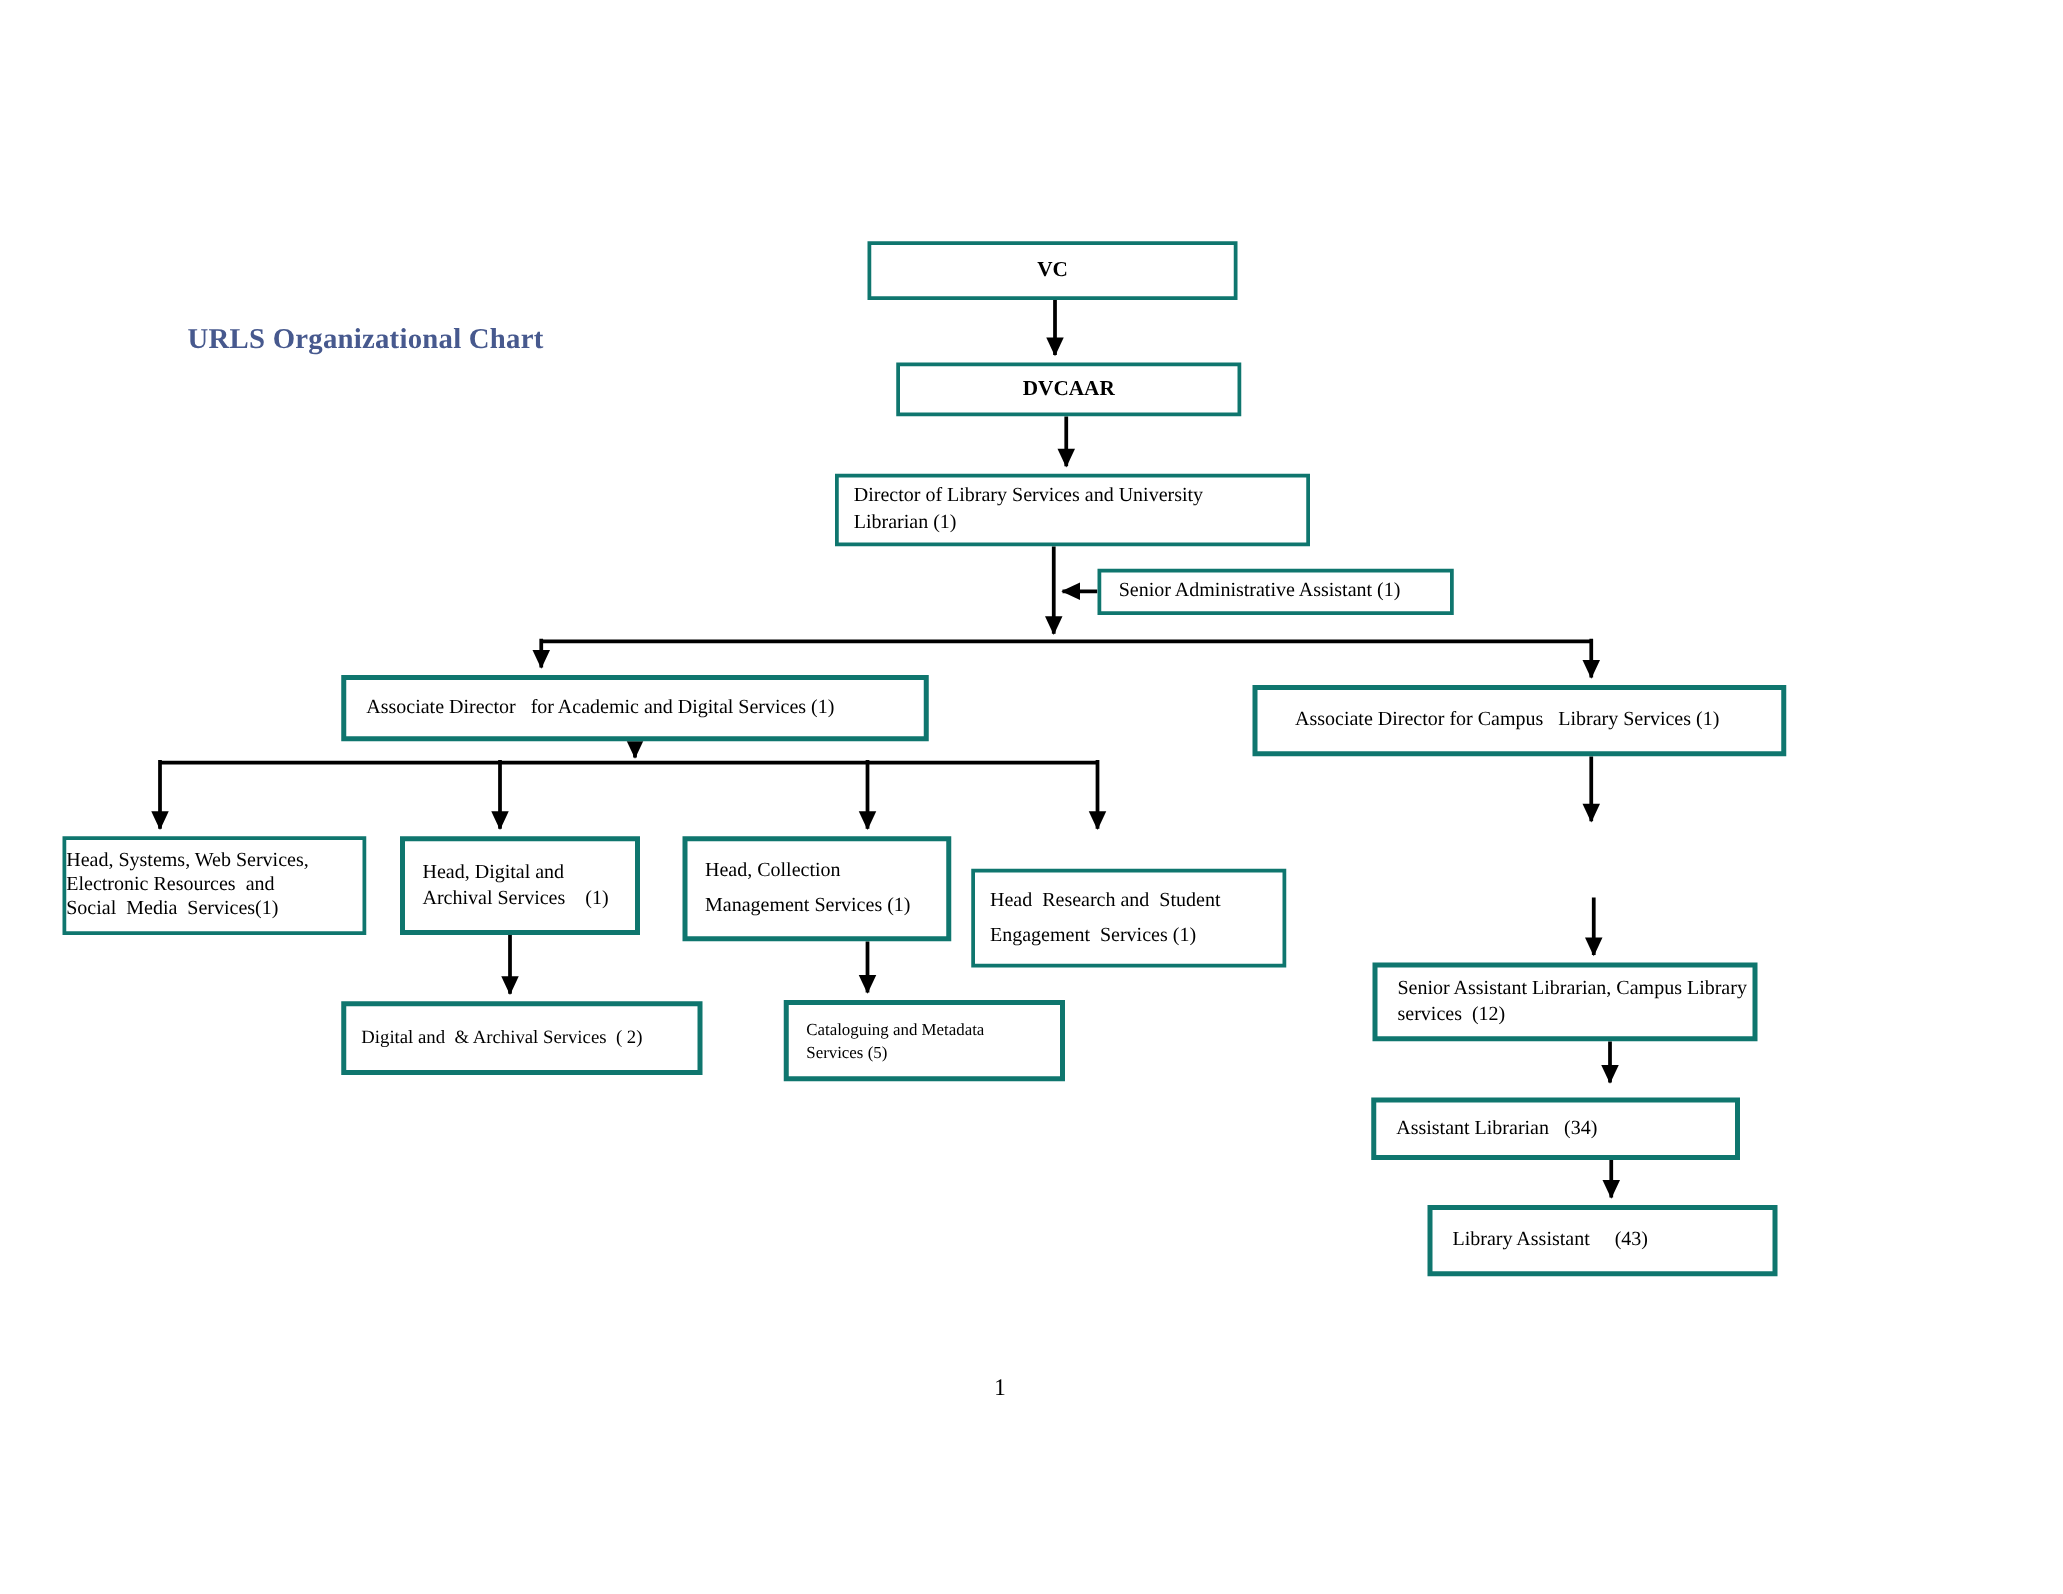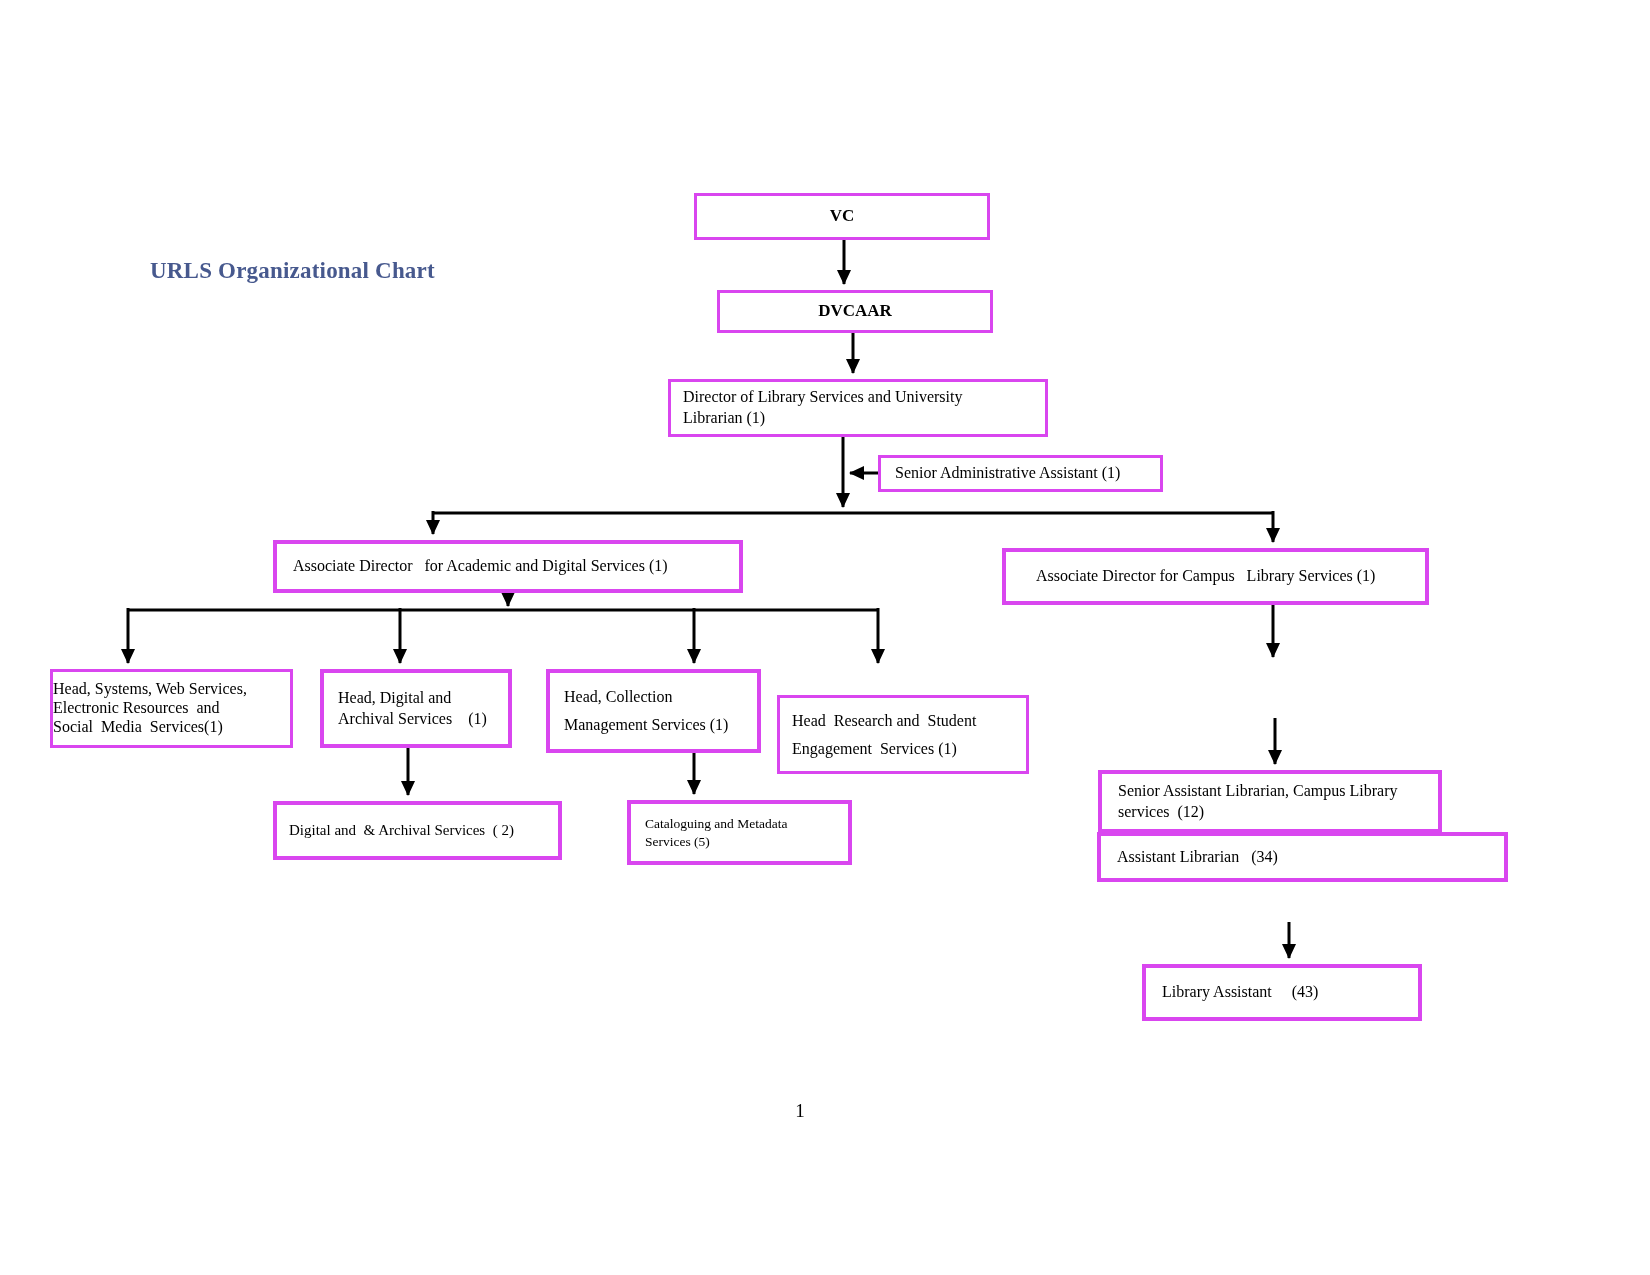--- a/index.html
+++ b/index.html
@@ -15,21 +15,21 @@
     position:absolute;left:150px;top:258px;
     font-size:23px;font-weight:bold;
     letter-spacing:0.2px;
   }
   .page-number{
     position:absolute;left:760px;top:1100px;width:80px;
     text-align:center;font-size:19px;
   }
   .node{
     position:absolute;
-    border:4px solid #d946ef;
+    border:4px solid #0f766e;
     background:#ffffff;
     display:flex;align-items:center;
     font-size:16px;line-height:1.3;
     white-space:pre-wrap;
     box-sizing:border-box;
     text-align:left;
   }
   .thin{border-width:3px;}
   .center{justify-content:center;text-align:center;}
   .bold{font-weight:bold;font-size:17px;}
@@ -98,20 +98,20 @@
 
   <div class="node thin lh-wide" style="left:777px;top:695px;width:252px;height:79px;padding:0 4px 0 12px;">Head  Research and  Student
 Engagement  Services (1)</div>
 
 
   <div class="node" style="left:273px;top:801px;width:289px;height:59px;padding:0 0 0 12px;font-size:15px;">Digital and  &amp; Archival Services  ( 2)</div>
 
   <div class="node" style="left:627px;top:800px;width:225px;height:65px;padding:0 4px 0 14px;font-size:13.5px;">Cataloguing and Metadata
 Services (5)</div>
 
-  <div class="node" style="left:1098px;top:770px;width:344px;height:63px;padding:0 4px 0 16px;">Senior Assistant Librarian, Campus Library
+  <div class="node" style="left:1098px;top:770px;width:308px;height:63px;padding:0 4px 0 16px;">Senior Assistant Librarian, Campus Library
 services  (12)</div>
 
-  <div class="node" style="left:1097px;top:832px;width:411px;height:50px;padding:0 4px 0 16px;">Assistant Librarian   (34)</div>
+  <div class="node" style="left:1097px;top:878px;width:295px;height:50px;padding:0 4px 0 16px;">Assistant Librarian   (34)</div>
 
   <div class="node" style="left:1142px;top:964px;width:280px;height:57px;padding:0 4px 0 16px;">Library Assistant     (43)</div>
 
 </div>
 
 </body></html>

